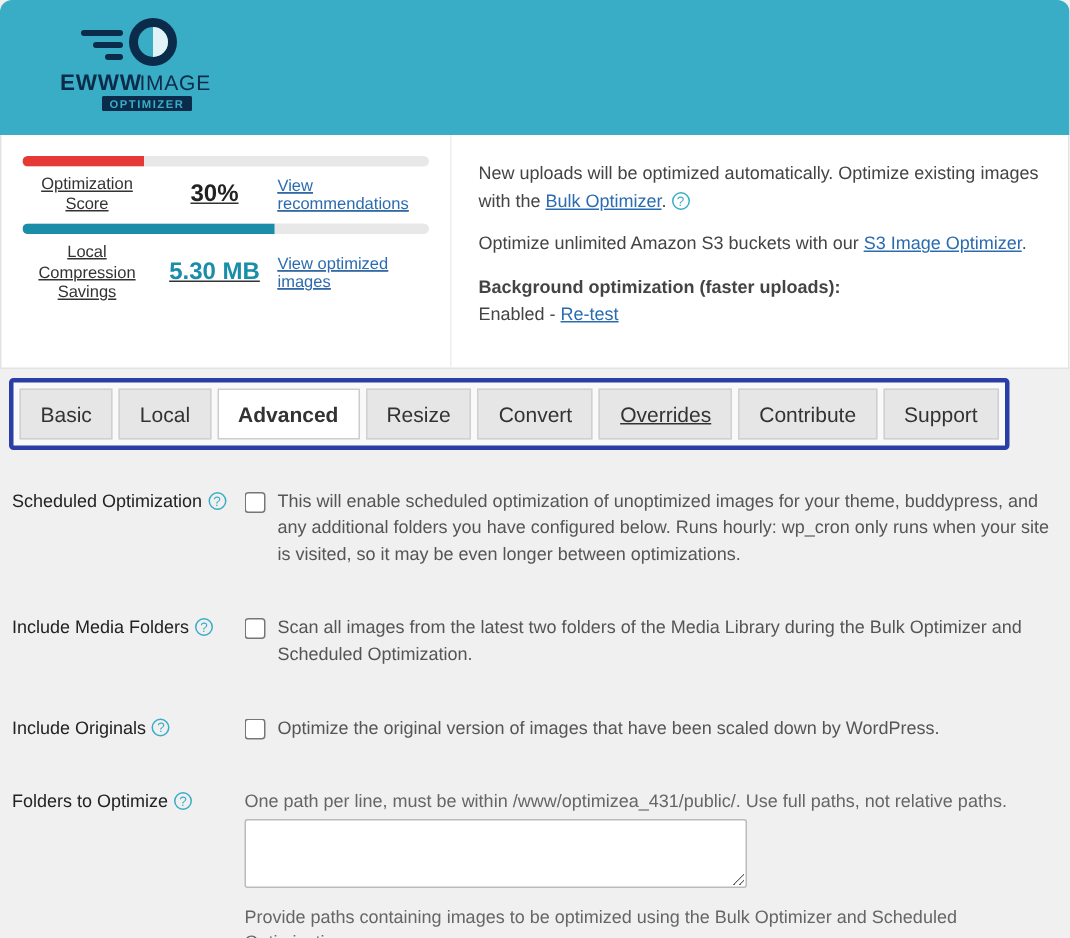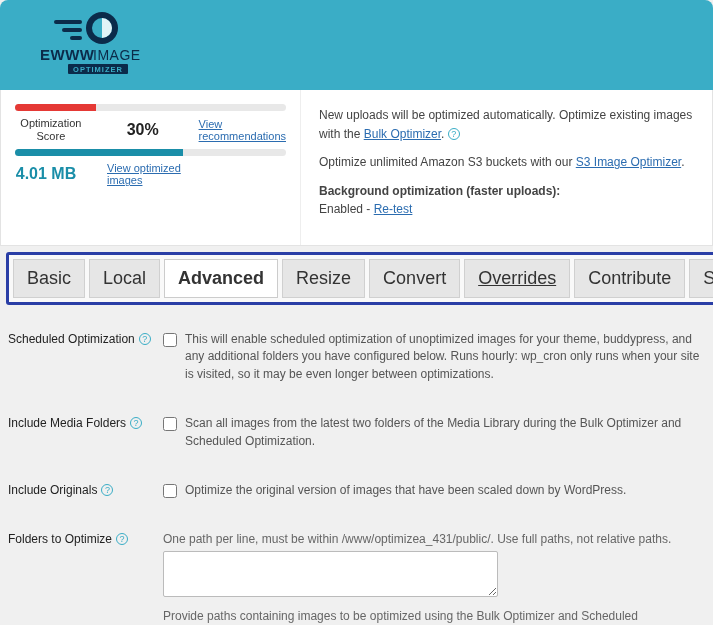--- a/index.html
+++ b/index.html
@@ -38,22 +38,23 @@
     border-top:none;
   }
   .dash-left {
     width: 300px;
     padding: 14px 14px;
     border-right:1px solid #eee;
   }
   .metric {
     display:flex;
     align-items:center;
-    gap:30px;
+    gap:11px;
     margin-bottom:6px;
+    text-decoration:underline;
   }
   .metric-label {
     width:86px;
     text-align:center;
     font-size:11px;
     color:#333;
     line-height:1.2;
   }
   .metric-value {
     font-size:16px;
@@ -112,21 +113,21 @@
     display:inline-block;
     padding:4px;
     background:#f9f9f9;
   }
   .tabs {
     display:flex;
     gap:4px;
   }
   .tab {
     padding:8px 13px;
-    font-size:18px;
+    font-size:14px;
     color:#333;
     background:#e6e6e6;
     border:1px solid #d0d0d0;
     cursor:pointer;
   }
   .tab.active {
     background:#fff;
     font-weight:700;
     border-color:#ccc;
   }
@@ -215,21 +216,22 @@
       </div>
     <div class="metric">
       <div class="metric-label">Optimization Score</div>
       <div class="metric-value">30%</div>
       <a class="metric-link">View recommendations</a>
     </div>
     <div class="bar">
         <div class="bar-fill teal"></div>
       </div>
     <div class="metric">
-      <div class="metric-value teal">4.01 MB</div>
+      <div class="metric-label">Local Compression Savings</div>
+      <div class="metric-value teal">5.30 MB</div>
       <a class="metric-link">View optimized images</a>
     </div>
   </div>
   <div class="dash-right">
     <p>
       <span>New uploads will be optimized automatically. Optimize existing images with the </span>
       <a>Bulk Optimizer</a>.
       <span class="help-icon">?</span>
     </p>
     <p>

